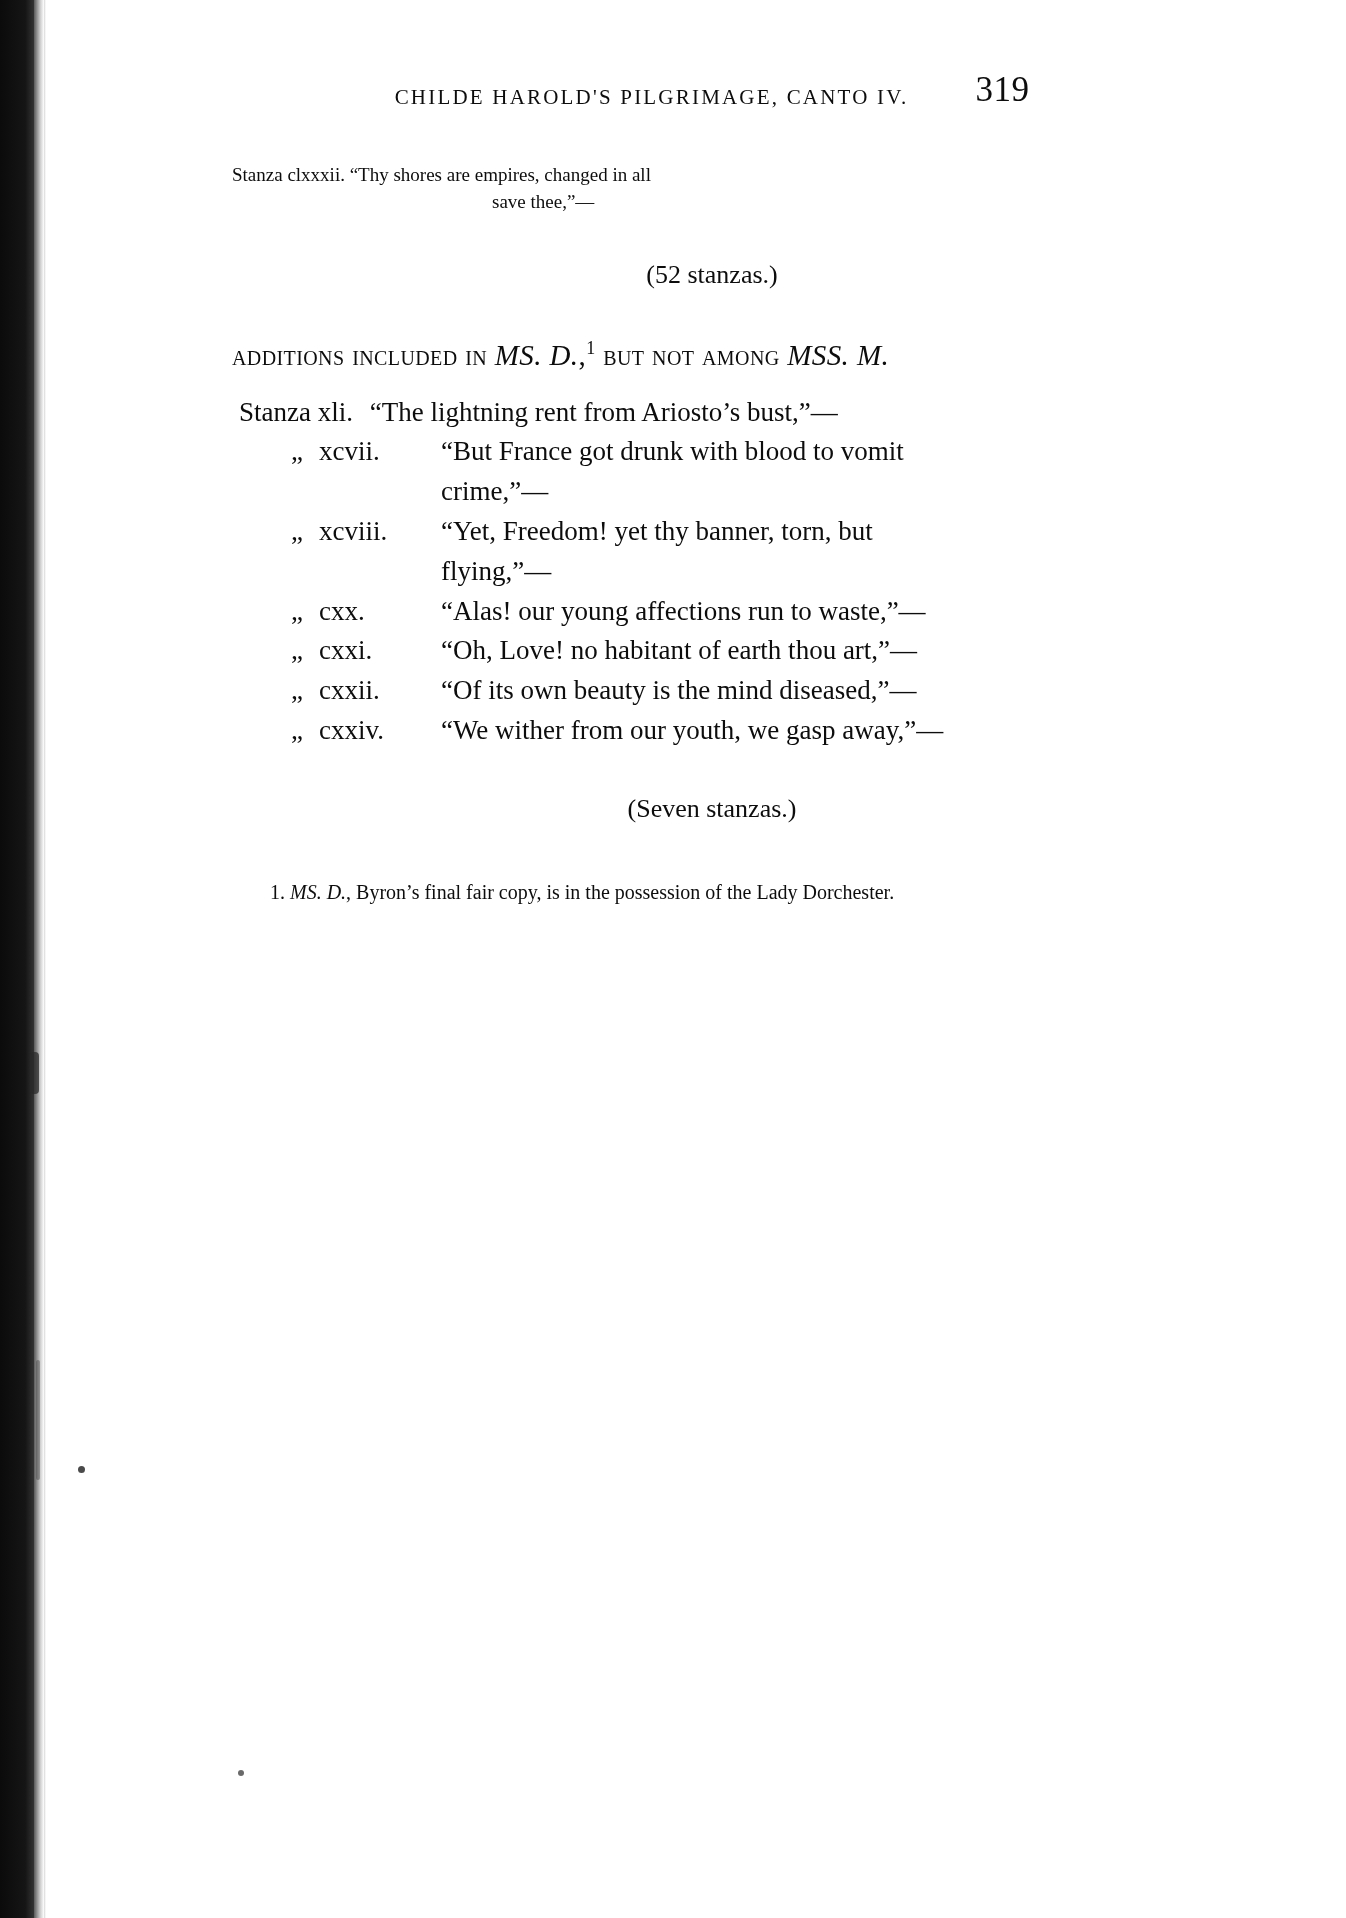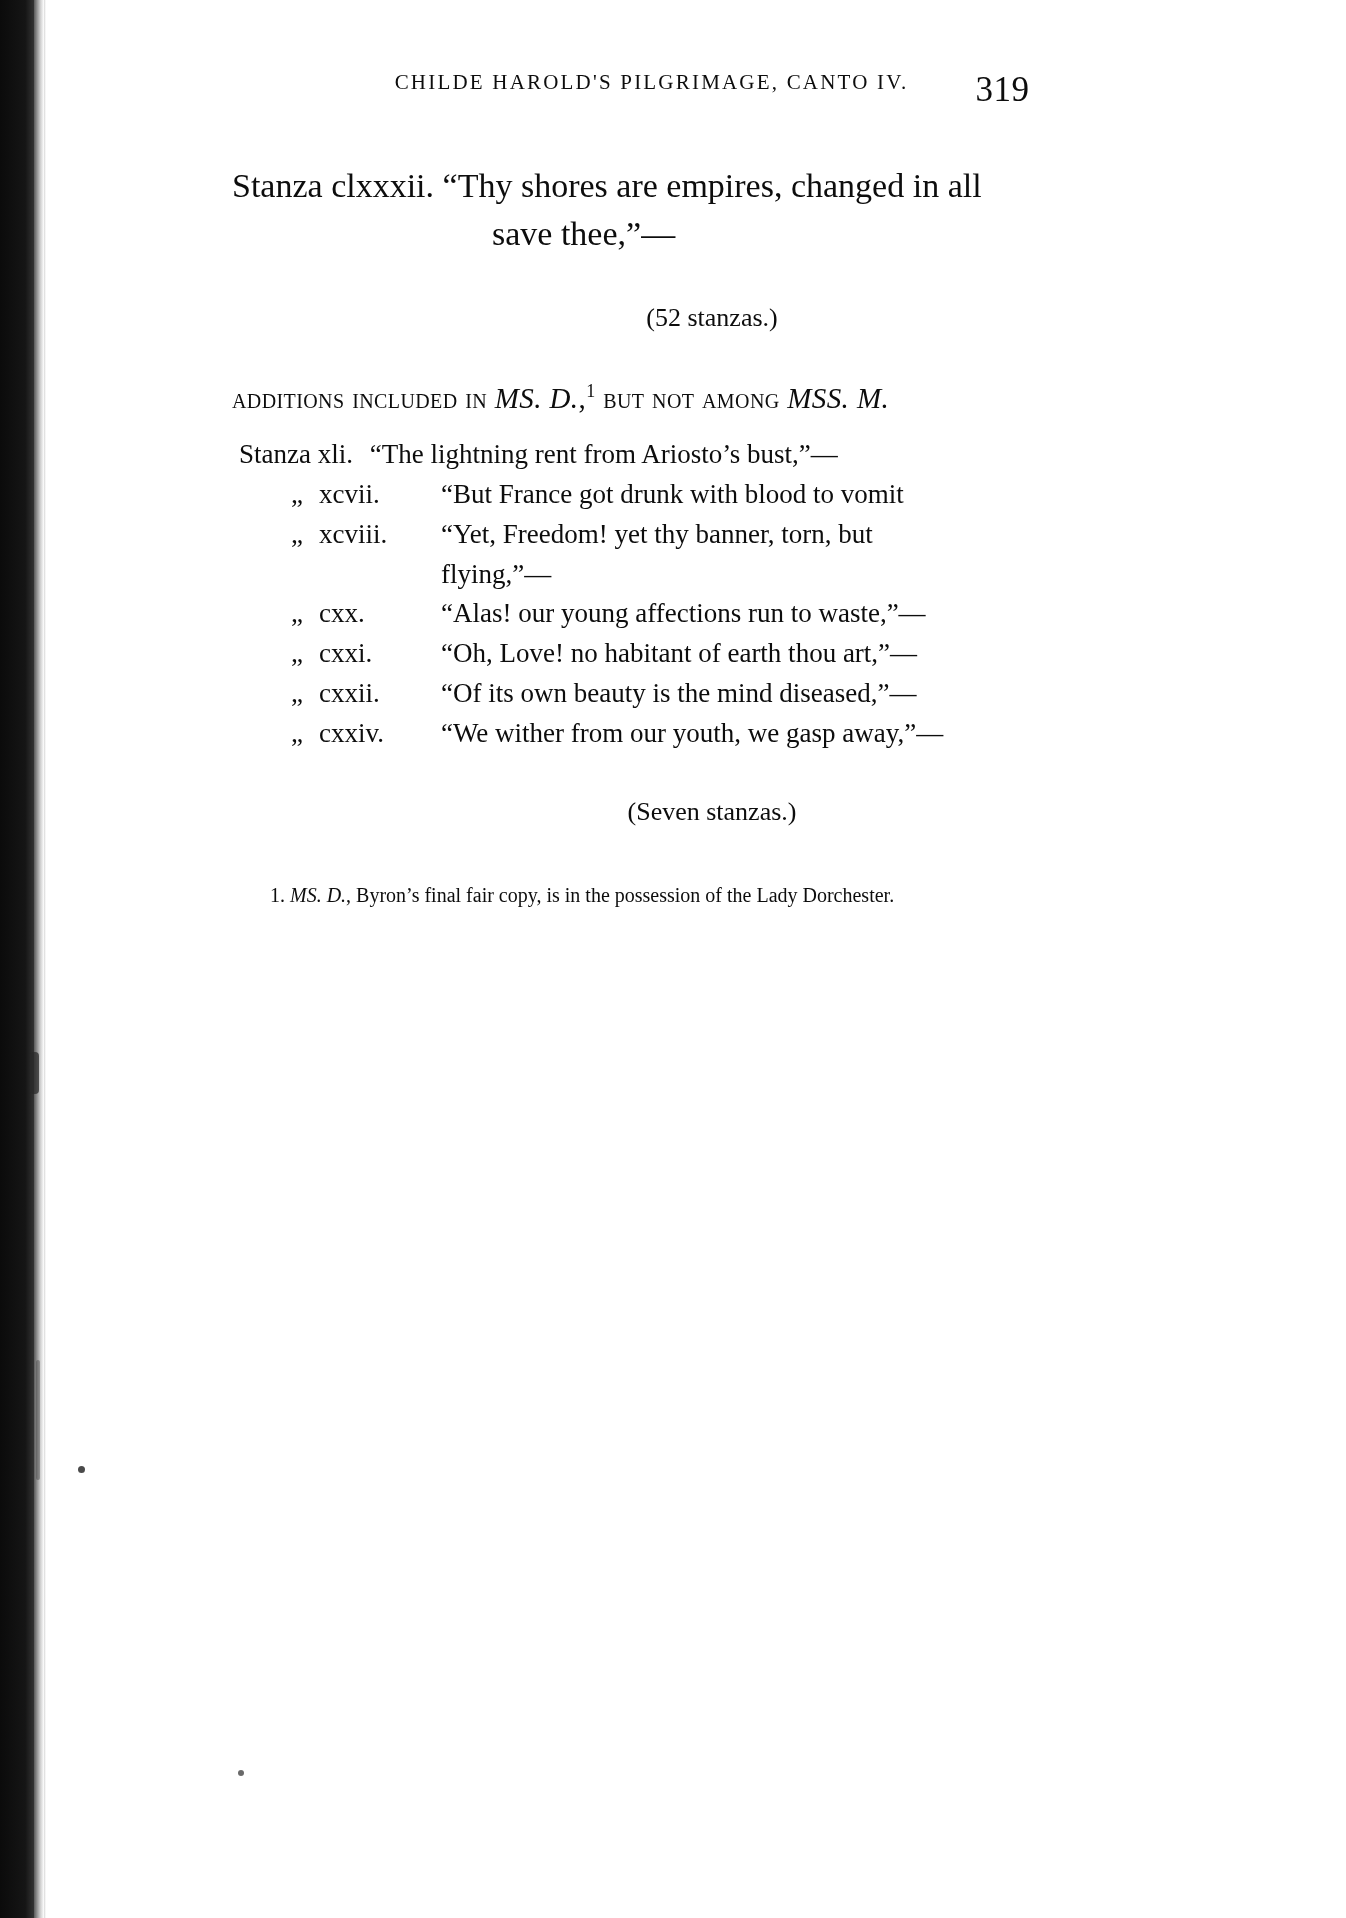--- a/index.html
+++ b/index.html
@@ -47,42 +47,42 @@
   .content {
     position: absolute;
     left: 232px;
     top: 70px;
     width: 960px;
   }
 
   
   .running-head {
     display: flex;
-    align-items: flex-start;
+    align-items: flex-end;
     justify-content: center;
     font-variant: small-caps;
     letter-spacing: 1.6px;
     font-size: 24px;
     margin-bottom: 52px;
     white-space: nowrap;
     gap: 43px;
   }
   .running-head .rh-title {
     text-transform: uppercase;
     font-size: 21px;
     letter-spacing: 2.2px;
   }
   .running-head .rh-page {
     font-size: 35px;
     letter-spacing: 0.5px;
     margin-left: 24px;
   }
 
   .para {
-    font-size: 34px;
+    font-size: 19px;
     line-height: 1.42;
     text-align: justify;
     margin: 0 0 6px 0;
   }
   .hang {
     padding-left: 130px;
     text-indent: -130px;
   }
 
   .centered {
@@ -186,20 +186,25 @@
       <div class="first-line">
         <span>Stanza xli.</span>
         <span style="display:inline-block;width:10px"></span><span>“The lightning rent from Ariosto’s bust,”—</span>
       </div>
 
       <div class="stanza-row">
         <span class="col-mark">„</span>
         <span class="col-num">xcvii.</span>
         <span class="col-text">“But France got drunk with blood to vomit</span>
       </div>
+      <div class="stanza-row">
+        <span class="col-mark"></span>
+        <span class="col-num"></span>
+        <span class="col-text nojust">crime,”—</span>
+      </div>
 
       <div class="stanza-row">
         <span class="col-mark">„</span>
         <span class="col-num">xcviii.</span>
         <span class="col-text">“Yet, Freedom! yet thy banner, torn, but</span>
       </div>
       <div class="stanza-row">
         <span class="col-mark"></span>
         <span class="col-num"></span>
         <span class="col-text nojust">flying,”—</span>

